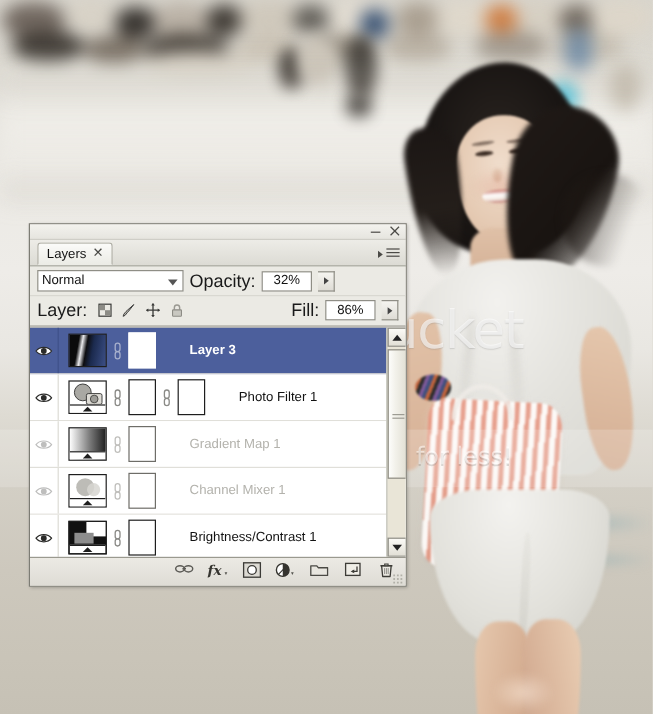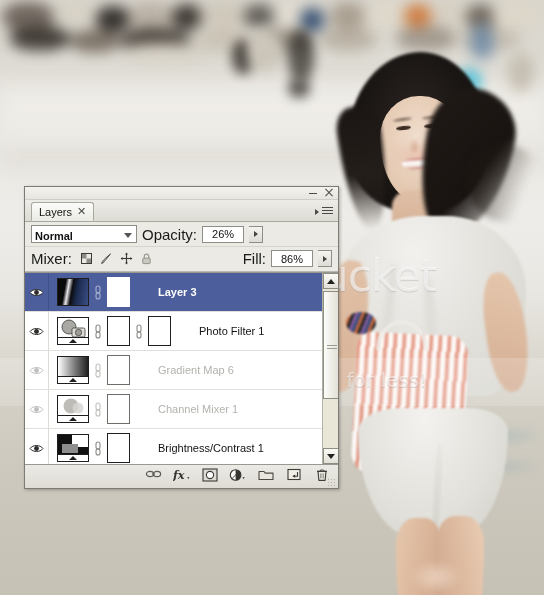--- a/index.html
+++ b/index.html
@@ -271,29 +271,28 @@
   .mode-row, .lock-row {
     display: flex; align-items: center;
     padding: 3px 6px;
     gap: 5px;
     background: #ebeae4;
   }
   .mode-row { border-bottom: 1px solid #d5d4cd; }
   .lock-row { border-bottom: 1px solid #b8b7b0; padding-bottom: 4px; }
 
   .blend-select {
-    width: 106px; height: 18px;
+    width: 122px; height: 18px;
     background: #fff;
     border: 1px solid #8f8e86;
-    display: flex; align-items: flex-end;
+    display: flex; align-items: center;
     padding: 0 3px;
     position: relative;
     font-size: 11px;
     cursor: pointer;
-    font-weight: bold;
   }
   .blend-select .caret {
     position: absolute; right: 2px; top: 3px;
     width: 12px; height: 12px;
     display: flex; align-items: center; justify-content: center;
   }
   .caret-glyph {
     width: 0; height: 0;
     border-left: 4px solid transparent;
     border-right: 4px solid transparent;
@@ -534,28 +533,28 @@
     </div>
 
     <div class="mode-row">
       <div class="blend-select">
         <span>Normal</span>
         <span class="caret">
             <span class="caret-glyph"></span>
           </span>
       </div>
       <span class="fld-label">Opacity:</span>
-      <div class="num-field">26%</div>
+      <div class="num-field">32%</div>
       <div class="spin">
           <span class="spin-glyph"></span>
         </div>
     </div>
 
     <div class="lock-row">
-      <span class="fld-label">Mixer:</span>
+      <span class="fld-label">Layer:</span>
       <div class="lock-icons">
 
         <svg class="lock-ic" viewBox="0 0 13 13">
           <rect x="1.5" y="1.5" width="10" height="10" fill="none" stroke="#3a3a38" stroke-width="1"></rect>
           <rect x="2" y="2" width="4.5" height="4.5" fill="#8d8c86"></rect>
           <rect x="6.5" y="6.5" width="4.5" height="4.5" fill="#8d8c86"></rect>
         </svg>
 
         <svg class="lock-ic" viewBox="0 0 13 13">
           <path d="M10.5 1.8 L6.2 7.3 L5.0 8.6 L3.2 10.8 L1.6 11.6 L2.2 9.8 L4.0 7.6 L5.3 6.4 Z" fill="#b9b8b1" stroke="#3a3a38" stroke-width=".8" stroke-linejoin="round"></path>
@@ -654,21 +653,21 @@
           <div class="thumb-area">
             <div class="thumb adj" style="background:linear-gradient(to right,#ffffff,#7d7d7d 55%,#202020);">
               <span class="thumb-tri"></span>
             </div>
             <svg class="link-ic" viewBox="0 0 10 16">
               <path d="M5 2 a2 2 0 0 1 2 2 v3 a2 2 0 0 1 -4 0 v-3 a2 2 0 0 1 2 -2z" fill="none" stroke="#9f9e99" stroke-width="1.1"></path>
               <path d="M5 9 a2 2 0 0 1 2 2 v2 a2 2 0 0 1 -4 0 v-2 a2 2 0 0 1 2 -2z" fill="none" stroke="#9f9e99" stroke-width="1.1"></path>
             </svg>
             <div class="mask-thumb" style="border-color:#6e6d68;"></div>
           </div>
-          <span class="layer-name dim">Gradient Map 6</span>
+          <span class="layer-name dim">Gradient Map 1</span>
         </div>
 
         <div class="layer-row">
           <div class="eye-cell">
             <svg class="eye off" viewBox="0 0 15 11">
               <path d="M1 5.5 C4 1.5 11 1.5 14 5.5 C11 9.5 4 9.5 1 5.5 Z" fill="#fff" stroke="#2b2b29" stroke-width="1"></path>
               <circle cx="7.5" cy="5.5" r="2.4" fill="#2b2b29"></circle>
             </svg>
           </div>
           <div class="thumb-area">

